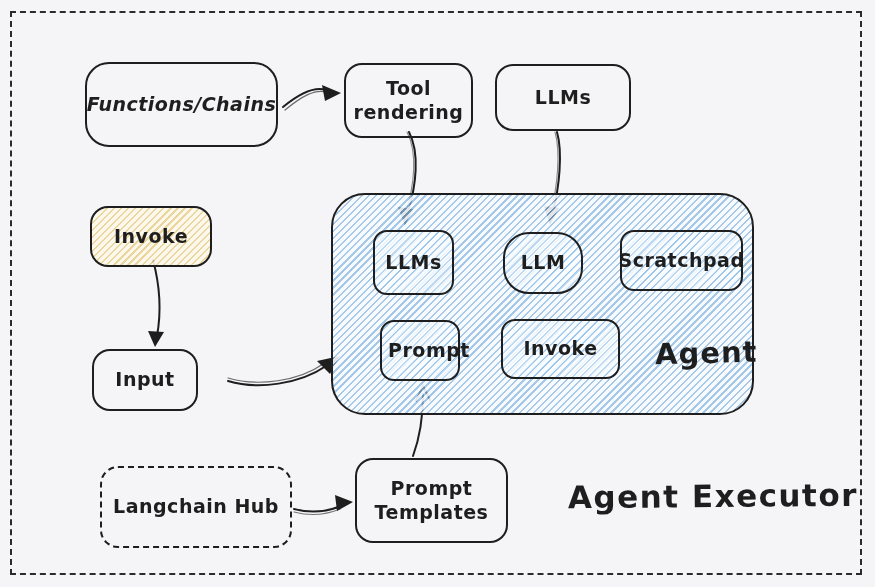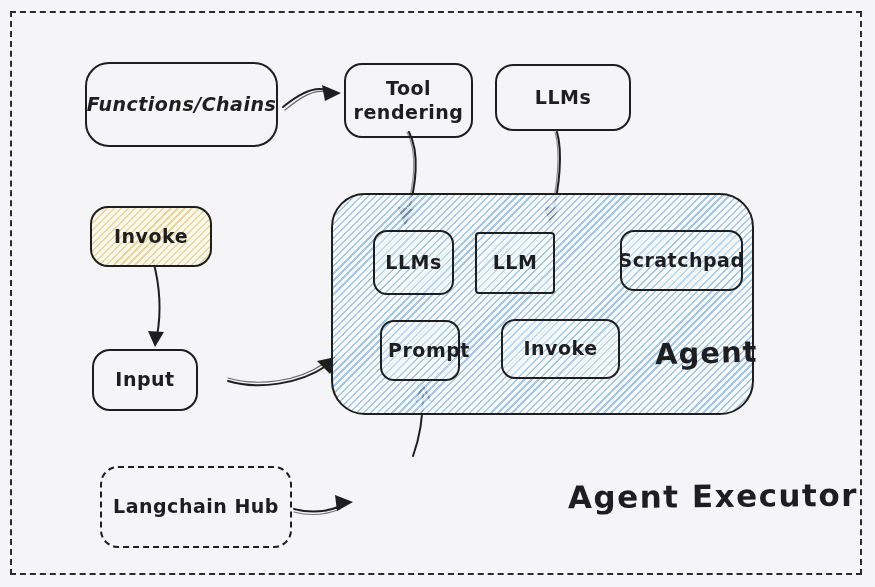--- a/index.html
+++ b/index.html
@@ -103,21 +103,21 @@
   }
   
   .n-functions-chains { left: 85px;  top: 62px;  width: 193px; height: 85px; }
   .n-tool-rendering   { left: 344px; top: 63px;  width: 129px; height: 75px; }
   .n-llms             { left: 495px; top: 64px;  width: 136px; height: 67px; }
   .n-invoke           { left: 90px;  top: 198px; width: 122px; height: 61px; margin-top: 8px; }
   .n-input            { left: 92px;  top: 349px; width: 106px; height: 62px; }
   .n-langchain-hub    { left: 100px; top: 466px; width: 192px; height: 82px; }
   .n-prompt-templates { left: 355px; top: 458px; width: 153px; height: 85px; }
   .n-tools            { left: 373px; top: 230px; width: 81px;  height: 65px; border-radius: 14px; }
-  .n-llm              { left: 475px; top: 232px; width: 80px;  height: 62px; border-radius: 4px; }
+  .n-llm              { left: 503px; top: 232px; width: 80px;  height: 62px; border-radius: 26px; }
   .n-scratchpad       { left: 620px; top: 230px; width: 123px; height: 61px; border-radius: 14px; }
   .n-prompt           { left: 380px; top: 320px; width: 80px;  height: 61px; border-radius: 14px; padding-left: 24px; }
   .n-memory           { left: 501px; top: 319px; width: 119px; height: 60px; border-radius: 14px; }
 </style>
 </head>
 <body>
 
 <div class="canvas">
 
   <div class="frame"></div>
@@ -187,20 +187,23 @@
   </div>
 
   <div class="node n-input">
     <span>Input</span>
   </div>
 
   <div class="node dashed n-langchain-hub">
     <span>Langchain Hub</span>
   </div>
 
+  <div class="node n-prompt-templates">
+    <span>Prompt Templates</span>
+  </div>
 
   <div class="node hatch-blue-light n-tools">
     <span>LLMs</span>
   </div>
 
   <div class="node hatch-blue-light n-llm">
     <span>LLM</span>
   </div>
 
   <div class="node hatch-blue-light n-scratchpad">

